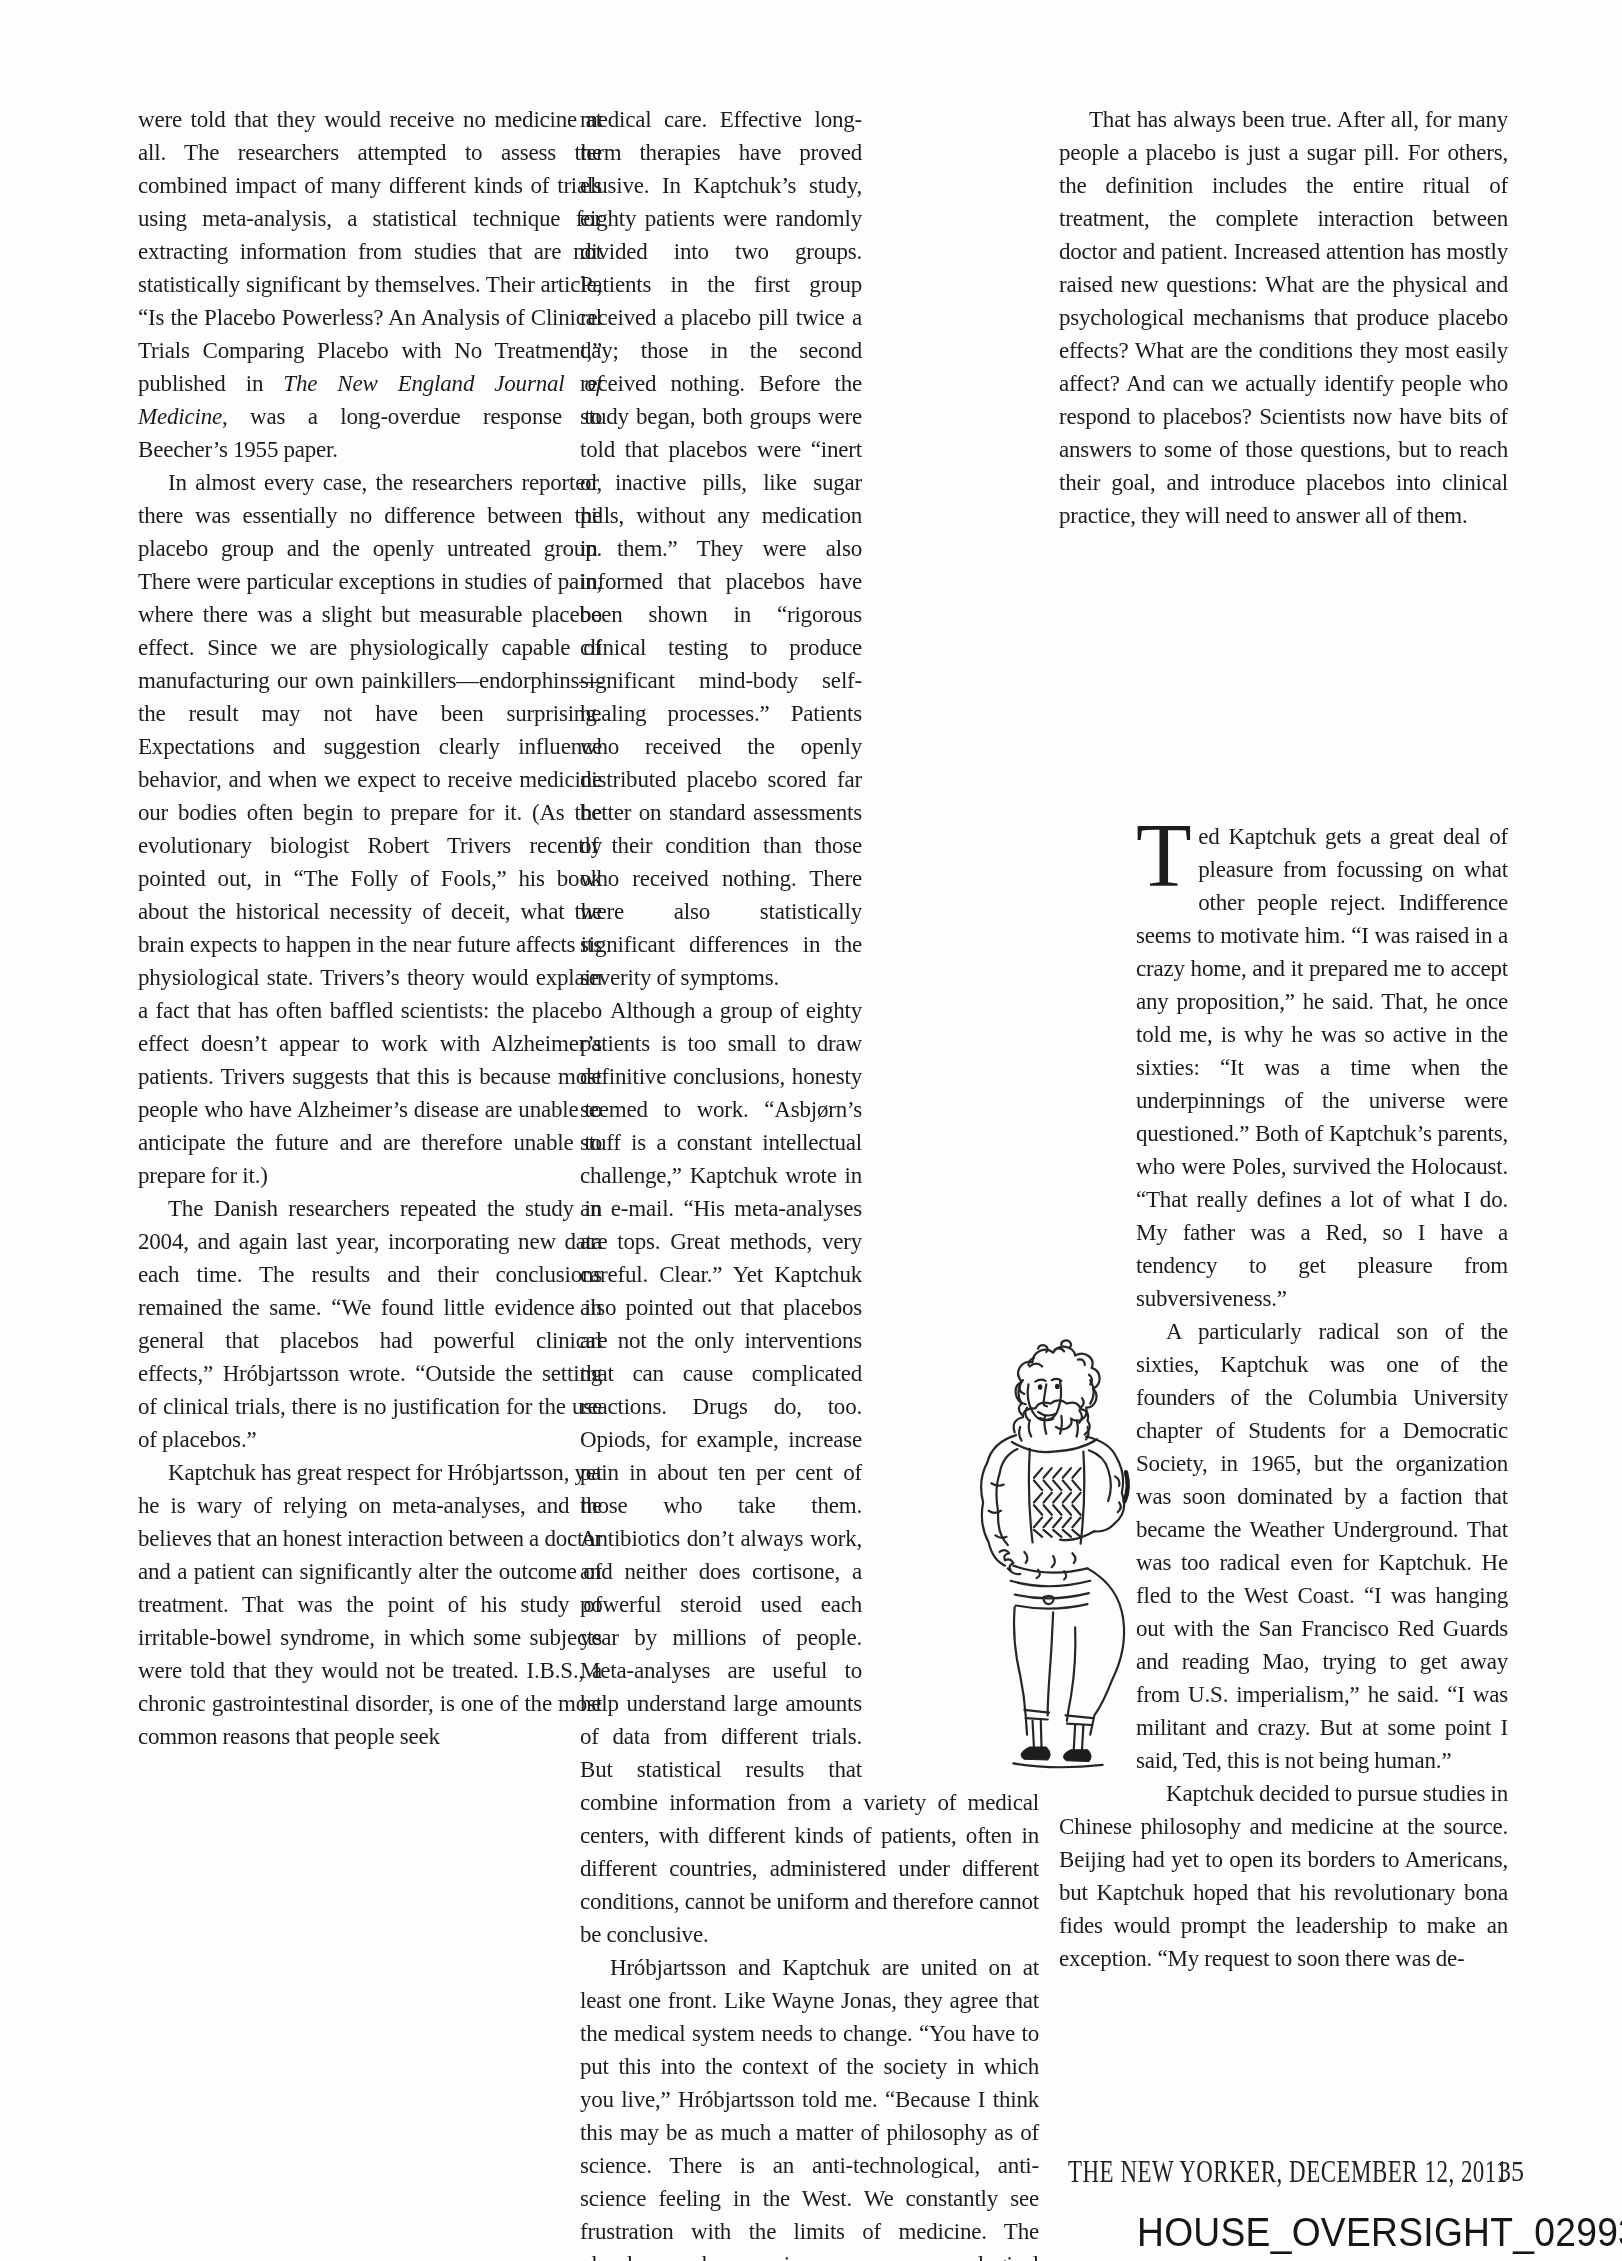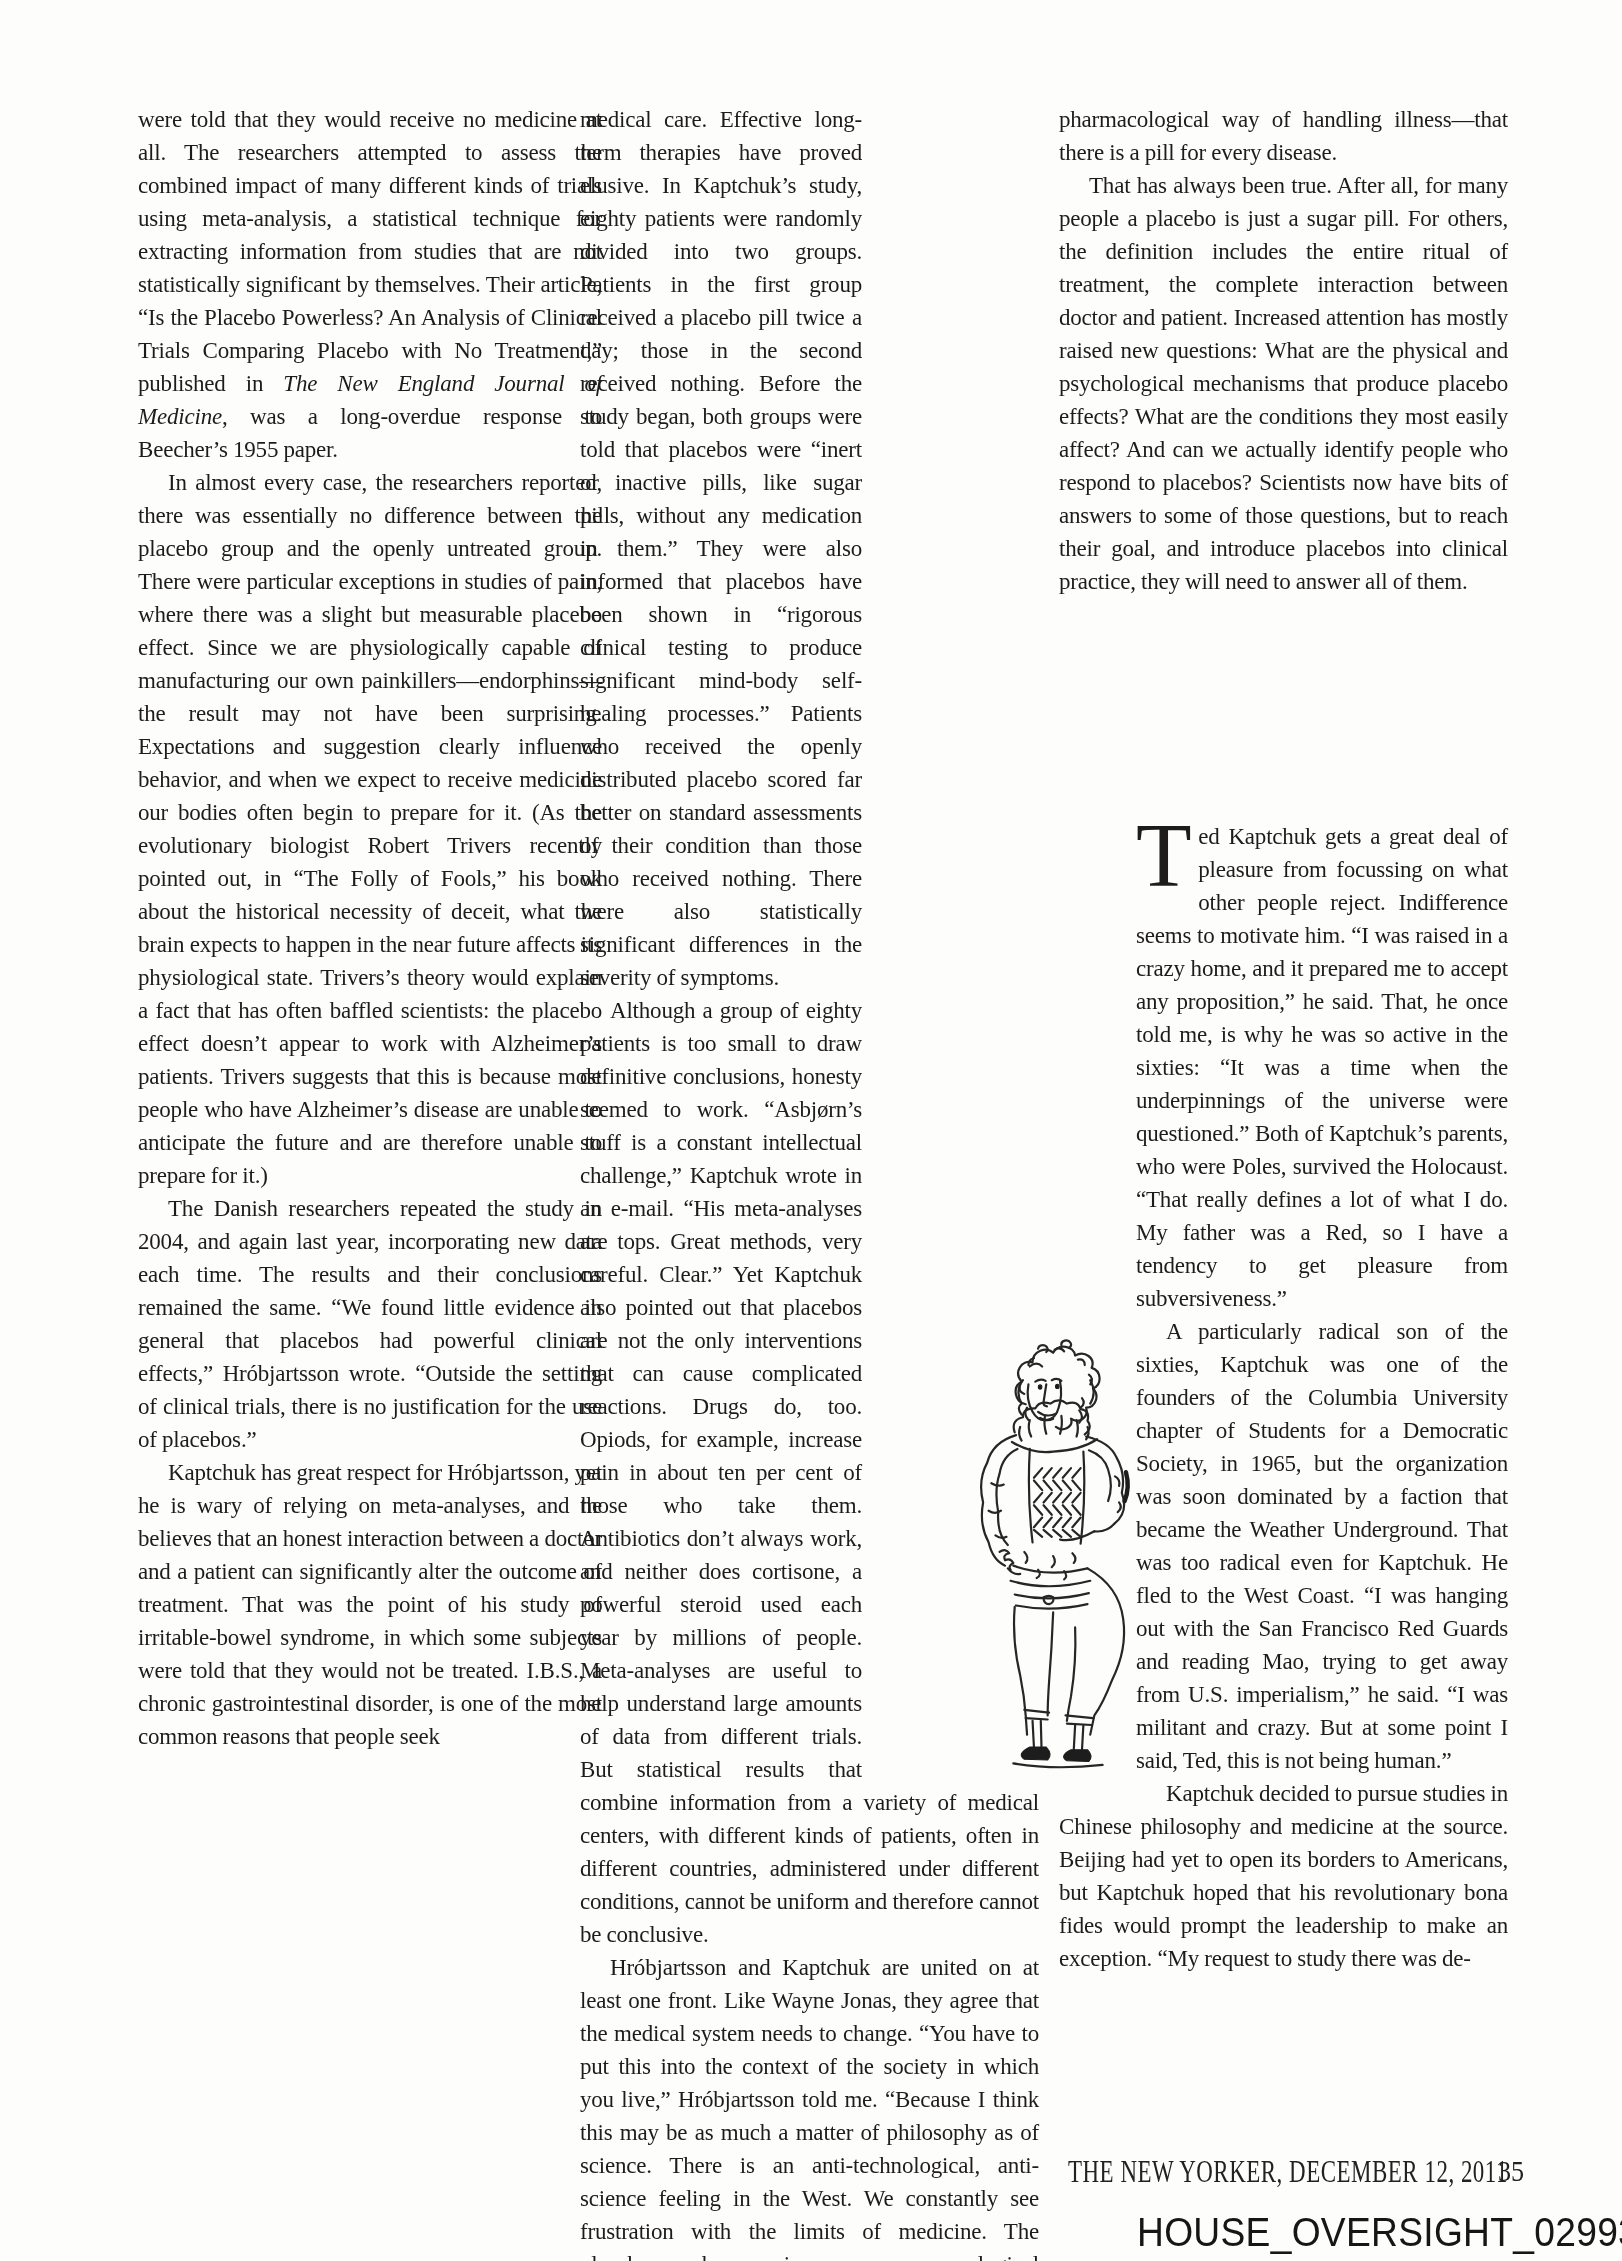--- a/index.html
+++ b/index.html
@@ -99,29 +99,28 @@
   </div>
 
 <div id="col2" class="col">
   <div class="wrap-spacer-right"></div>
 <p class="para"><span>medical care. Effective long-term therapies have proved elusive. In Kaptchuk’s study, eighty patients were randomly divided into two groups. Patients in the first group received a placebo pill twice a day; those in the second received nothing. Before the study began, both groups were told that placebos were “inert or inactive pills, like sugar pills, without any medication in them.” They were also informed that placebos have been shown in “rigorous clinical testing to produce significant mind-body self-healing processes.” Patients who received the openly distributed placebo scored far better on standard assessments of their condition than those who received nothing. There were also statistically significant differences in the severity of symptoms.</span></p>
     <p class="para indent"><span>Although a group of eighty patients is too small to draw definitive conclusions, honesty seemed to work. “Asbjørn’s stuff is a constant intellectual challenge,” Kaptchuk wrote in an e-mail. “His meta-analyses are tops. Great methods, very careful. Clear.” Yet Kaptchuk also pointed out that placebos are not the only interventions that can cause complicated reactions. Drugs do, too. Opiods, for example, increase pain in about ten per cent of those who take them. Antibiotics don’t always work, and neither does cortisone, a powerful steroid used each year by millions of people. Meta-analyses are useful to help understand large amounts of data from different trials. But statistical results that combine information from a variety of medical centers, with different kinds of patients, often in different countries, administered under different conditions, cannot be uniform and therefore cannot be conclusive.</span></p>
     <p class="para indent"><span>Hróbjartsson and Kaptchuk are united on at least one front. Like Wayne Jonas, they agree that the medical system needs to change. “You have to put this into the context of the society in which you live,” Hróbjartsson told me. “Because I think this may be as much a matter of philosophy as of science. There is an anti-technological, anti-science feeling in the West. We constantly see frustration with the limits of medicine. The placebo can be seen in some sense as a logical avenue for those frustrations. Everyone wants a simple, pain-free solution. But I wonder if that approach isn’t just the mirror image of the</span></p>
   </div>
 
 <div id="col3a" class="col">
-    <p class="para"><span>pharmacological way of handling illness—that there is a pill for every disease.</span></p>
     <p class="para indent"><span>That has always been true. After all, for many people a placebo is just a sugar pill. For others, the definition includes the entire ritual of treatment, the complete interaction between doctor and patient. Increased attention has mostly raised new questions: What are the physical and psychological mechanisms that produce placebo effects? What are the conditions they most easily affect? And can we actually identify people who respond to placebos? Scientists now have bits of answers to some of those questions, but to reach their goal, and introduce placebos into clinical practice, they will need to answer all of them.</span></p>
   </div>
 
 <div id="col3b" class="col">
   <div class="wrap-spacer-left"></div>
 <p class="para"><span class="dropcap">T</span><span>ed Kaptchuk gets a great deal of pleasure from focussing on what other people reject. Indifference seems to motivate him. “I was raised in a crazy home, and it prepared me to accept any proposition,” he said. That, he once told me, is why he was so active in the sixties: “It was a time when the underpinnings of the universe were questioned.” Both of Kaptchuk’s parents, who were Poles, survived the Holocaust. “That really defines a lot of what I do. My father was a Red, so I have a tendency to get pleasure from subversiveness.”</span></p>
     <p class="para indent"><span>A particularly radical son of the sixties, Kaptchuk was one of the founders of the Columbia University chapter of Students for a Democratic Society, in 1965, but the organization was soon dominated by a faction that became the Weather Underground. That was too radical even for Kaptchuk. He fled to the West Coast. “I was hanging out with the San Francisco Red Guards and reading Mao, trying to get away from U.S. imperialism,” he said. “I was militant and crazy. But at some point I said, Ted, this is not being human.”</span></p>
-    <p class="para indent"><span>Kaptchuk decided to pursue studies in Chinese philosophy and medicine at the source. Beijing had yet to open its borders to Americans, but Kaptchuk hoped that his revolutionary bona fides would prompt the leadership to make an exception. “My request to study there was de-</span></p>
+    <p class="para indent"><span>Kaptchuk decided to pursue studies in Chinese philosophy and medicine at the source. Beijing had yet to open its borders to Americans, but Kaptchuk hoped that his revolutionary bona fides would prompt the leadership to make an exception. “My request to soon there was de-</span></p>
   </div>
 
 <div id="illustration" title="Ink line-drawing of a person with curly dark hair wearing a bulky rolled-collar patterned sweater, one hand on hip, cropped trousers and dark shoes">
   <svg viewBox="0 0 237 645" xmlns="http://www.w3.org/2000/svg">
 
     <path class="sketch" d="M78,95 C62,92 58,70 72,62 C60,48 72,30 88,34 C88,18 108,10 118,20 C126,6 148,10 150,24 C164,16 180,28 174,42 C188,46 190,66 176,72 C186,82 180,100 166,100 C170,114 156,124 144,116 C148,128 132,136 122,128"></path>
     <path class="sketch" d="M84,40 q10,-8 18,0 M120,16 q8,-6 14,2 M154,30 q10,-2 10,8 M170,52 q8,6 2,14 M70,66 q-4,10 6,14 M160,86 q6,8 -2,14 M90,28 q-8,2 -8,10"></path>
     <path class="sketch" d="M96,14 a7,6 0 1 1 12,5 M130,9 a7,6 0 1 1 11,4"></path>
     <path class="sketch" d="M74,60 q-12,16 -2,34 q-8,6 0,16 M172,60 q10,18 0,34 M156,104 q8,10 0,18 M80,100 q-6,10 2,18"></path>
 

